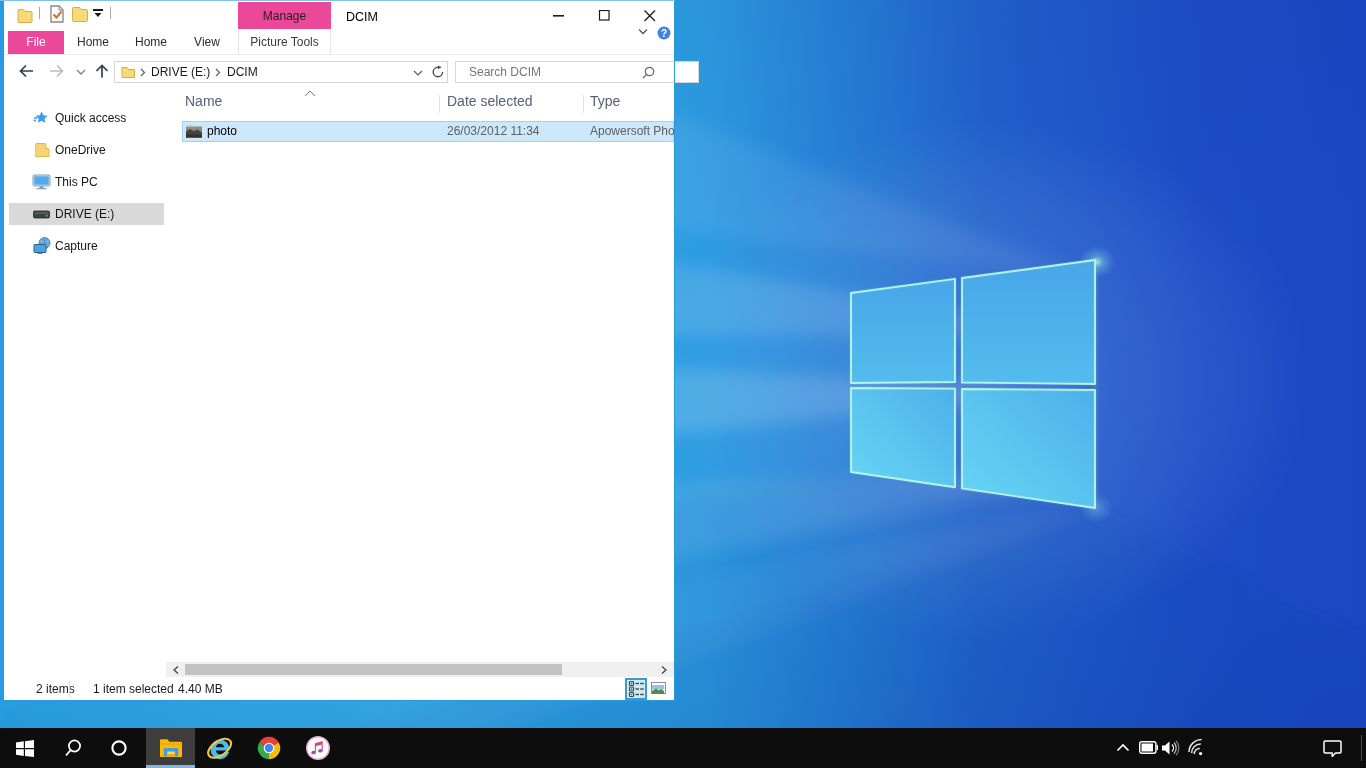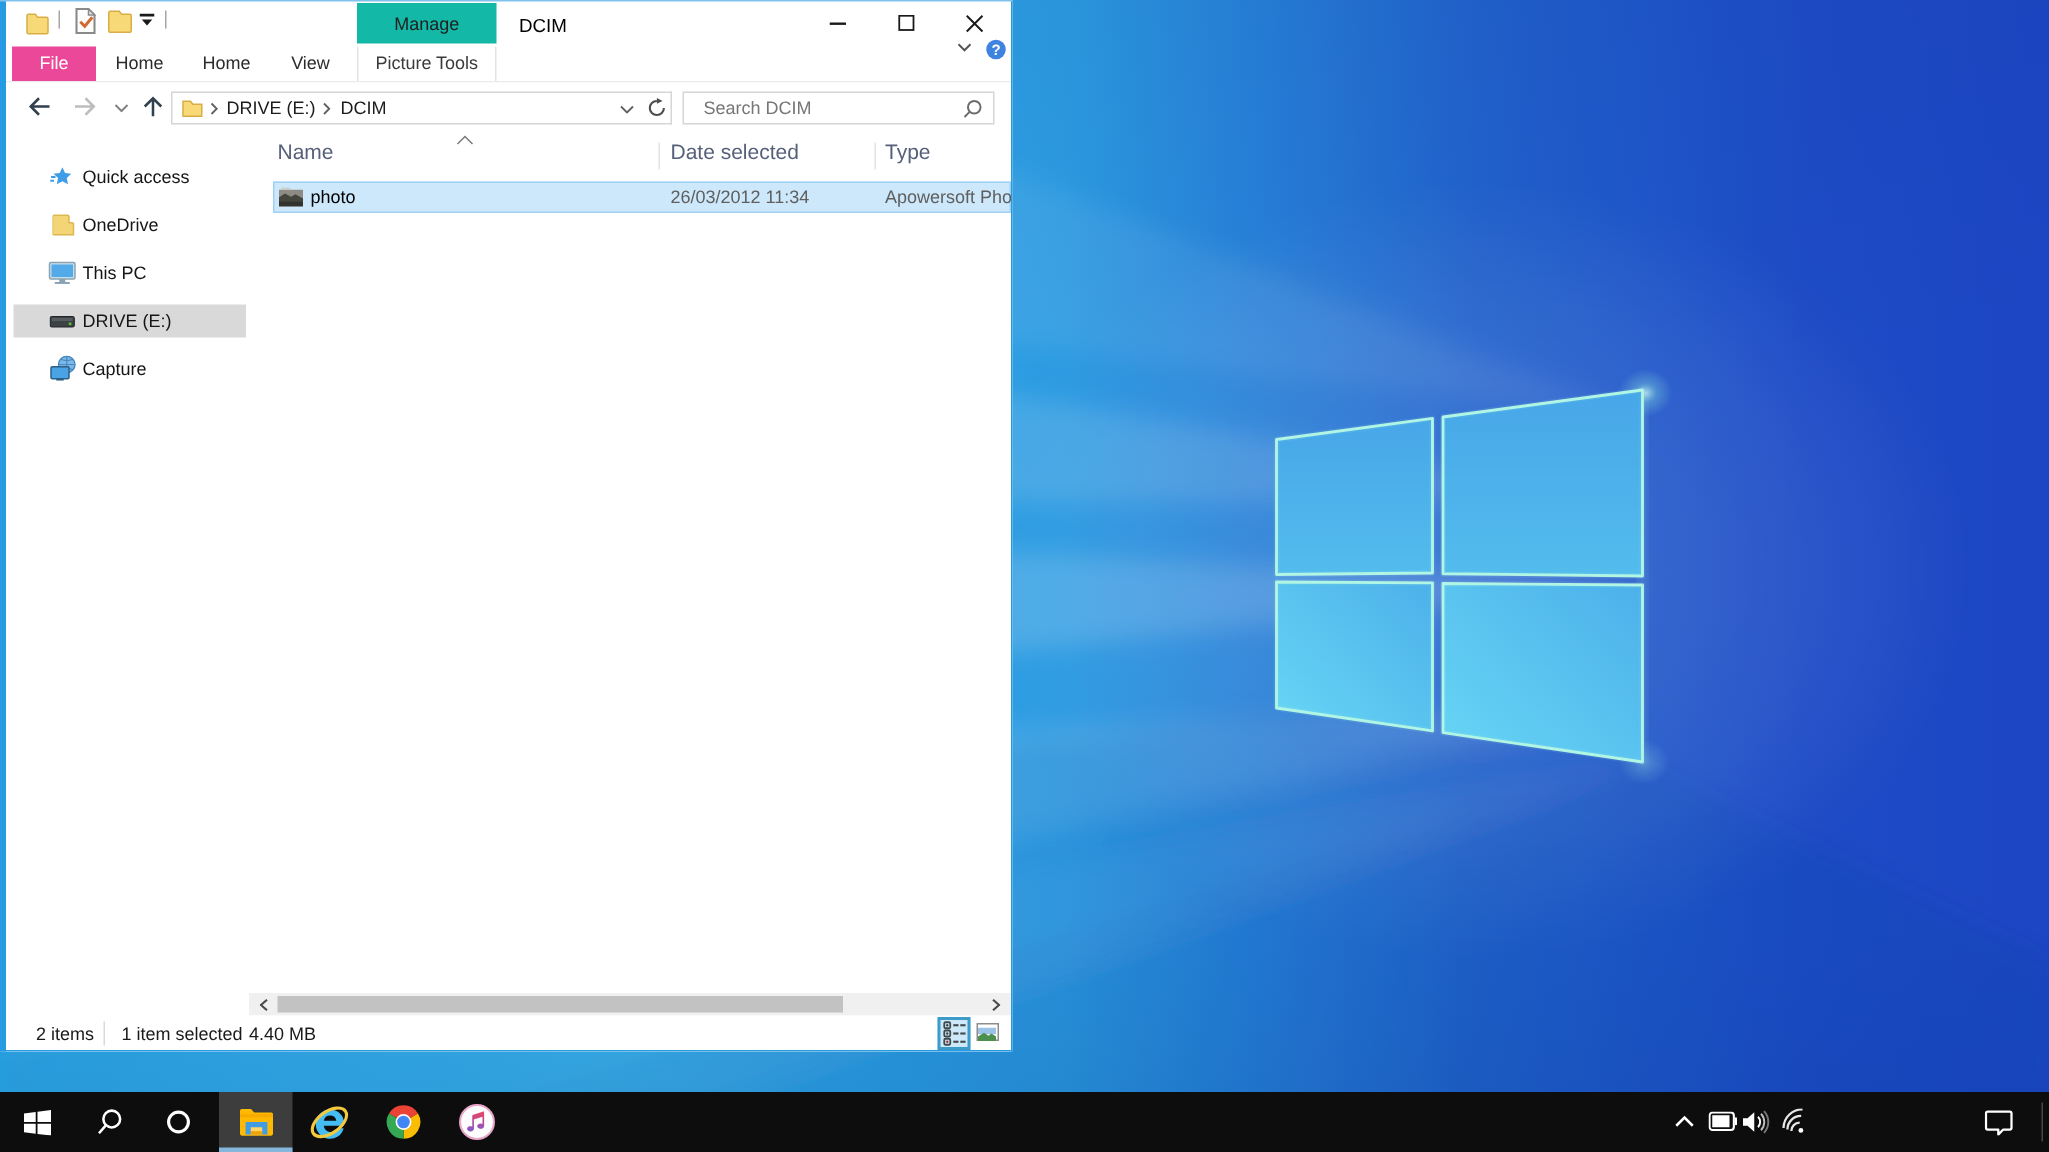--- a/index.html
+++ b/index.html
@@ -6,35 +6,35 @@
 font-family:"Liberation Sans",sans-serif;-webkit-font-smoothing:antialiased;}
 *{box-sizing:border-box;}
 #screen{position:relative;width:1366px;height:768px;background:#1e6fd0;}
 #wall{position:absolute;left:0;top:0;}
 #win{position:absolute;left:0;top:0;width:675px;height:701px;background:#fff;}
 .abs{position:absolute;}
 #taskbar{position:absolute;left:0;top:728px;width:1366px;height:40px;background:#0d0d0d;}
 
 #win{font-size:12px;color:#1a1a1a;}
 .tb-sep{position:absolute;width:1px;background:#a6a6a6;}
-#managetab{position:absolute;left:238px;top:2px;width:93px;height:27px;background:#14b8a6;
+#managetab{position:absolute;left:238px;top:2px;width:93px;height:27px;background:#ec4899;
 color:#1f1f1f;text-align:center;line-height:29px;font-size:12px;}
 #dcim-title{position:absolute;left:346px;top:10px;font-size:12.5px;color:#000;}
 #tabrow{position:absolute;left:0;top:31px;width:674px;height:24px;background:#fff;
 border-bottom:1px solid #ebebeb;}
 #filetab{position:absolute;left:8px;top:0;width:56px;height:23px;background:#ec4899;
 color:#fff;text-align:center;line-height:23px;}
 .tab{position:absolute;top:0;height:23px;line-height:23px;color:#2b2b2b;text-align:center;}
 #pictools{position:absolute;left:238px;top:0;width:93px;height:23px;border-left:1px solid #e4e4e4;
 border-right:1px solid #e4e4e4;color:#3a3a3a;text-align:center;line-height:23px;}
 #toolbar{position:absolute;left:0;top:55px;width:674px;height:33px;background:#fff;}
 .ibox{position:absolute;top:6px;height:22px;background:#fff;border:1px solid #d6d6d6;}
 #addr{left:114px;width:315px;}
 #refreshbox{left:428px;width:20px;border-left:none;}
-#search{left:455px;width:208px;}
+#search{left:455px;width:244px;}
 #addr .crumb{position:absolute;top:0;line-height:20px;color:#1b1b1b;}
 #search .ph{position:absolute;left:13px;top:0;line-height:20px;color:#767676;}
 
 #sidebar{position:absolute;left:0;top:88px;width:166px;height:574px;background:#fff;}
 .nav{position:absolute;left:0;width:164px;height:22px;}
 .nav .lbl{position:absolute;left:55px;top:0;line-height:22px;color:#151515;}
 .nav.sel{background:#d9d9d9;width:155px;left:9px;}
 .nav.sel .lbl{left:46px;}
 
 #list{position:absolute;left:166px;top:88px;width:508px;height:574px;background:#fff;overflow:hidden;}
@@ -42,21 +42,21 @@
 .hline{position:absolute;top:7px;width:1px;height:18px;background:#e2e2e2;}
 .row{position:absolute;left:17px;width:600px;height:21px;}
 .row .nm{position:absolute;left:24px;line-height:21px;color:#000;}
 .row .dt{position:absolute;left:264px;line-height:21px;color:#5f5f5f;}
 .row .tp{position:absolute;left:407px;line-height:21px;color:#5f5f5f;white-space:nowrap;}
 #selrow{position:absolute;left:16px;top:33px;width:492px;height:21px;background:#cde8fa;
 border:1px solid #9fd1f2;}
 #hscroll{position:absolute;left:166px;top:662px;width:508px;height:15px;background:#f0f0f0;}
 #hthumb{position:absolute;left:19px;top:2px;width:377px;height:11px;background:#c2c2c2;}
 #status{position:absolute;left:0;top:677px;width:674px;height:24px;background:#fff;}
-#status .st{position:absolute;top:0;line-height:24px;color:#1a1a1a;}
+#status .st{position:absolute;top:0;line-height:24px;color:#1a1a1a;margin-left:12px;}
 </style>
 </head>
 <body>
 <div id="screen">
 <svg id="wall" width="1366" height="768" viewBox="0 0 1366 768">
   <defs>
     <linearGradient id="bg" x1="0" y1="0" x2="1" y2="0">
       <stop offset="0" stop-color="#23a5e5"></stop>
       <stop offset="0.30" stop-color="#30b0ea"></stop>
       <stop offset="0.52" stop-color="#2c9ae1"></stop>

